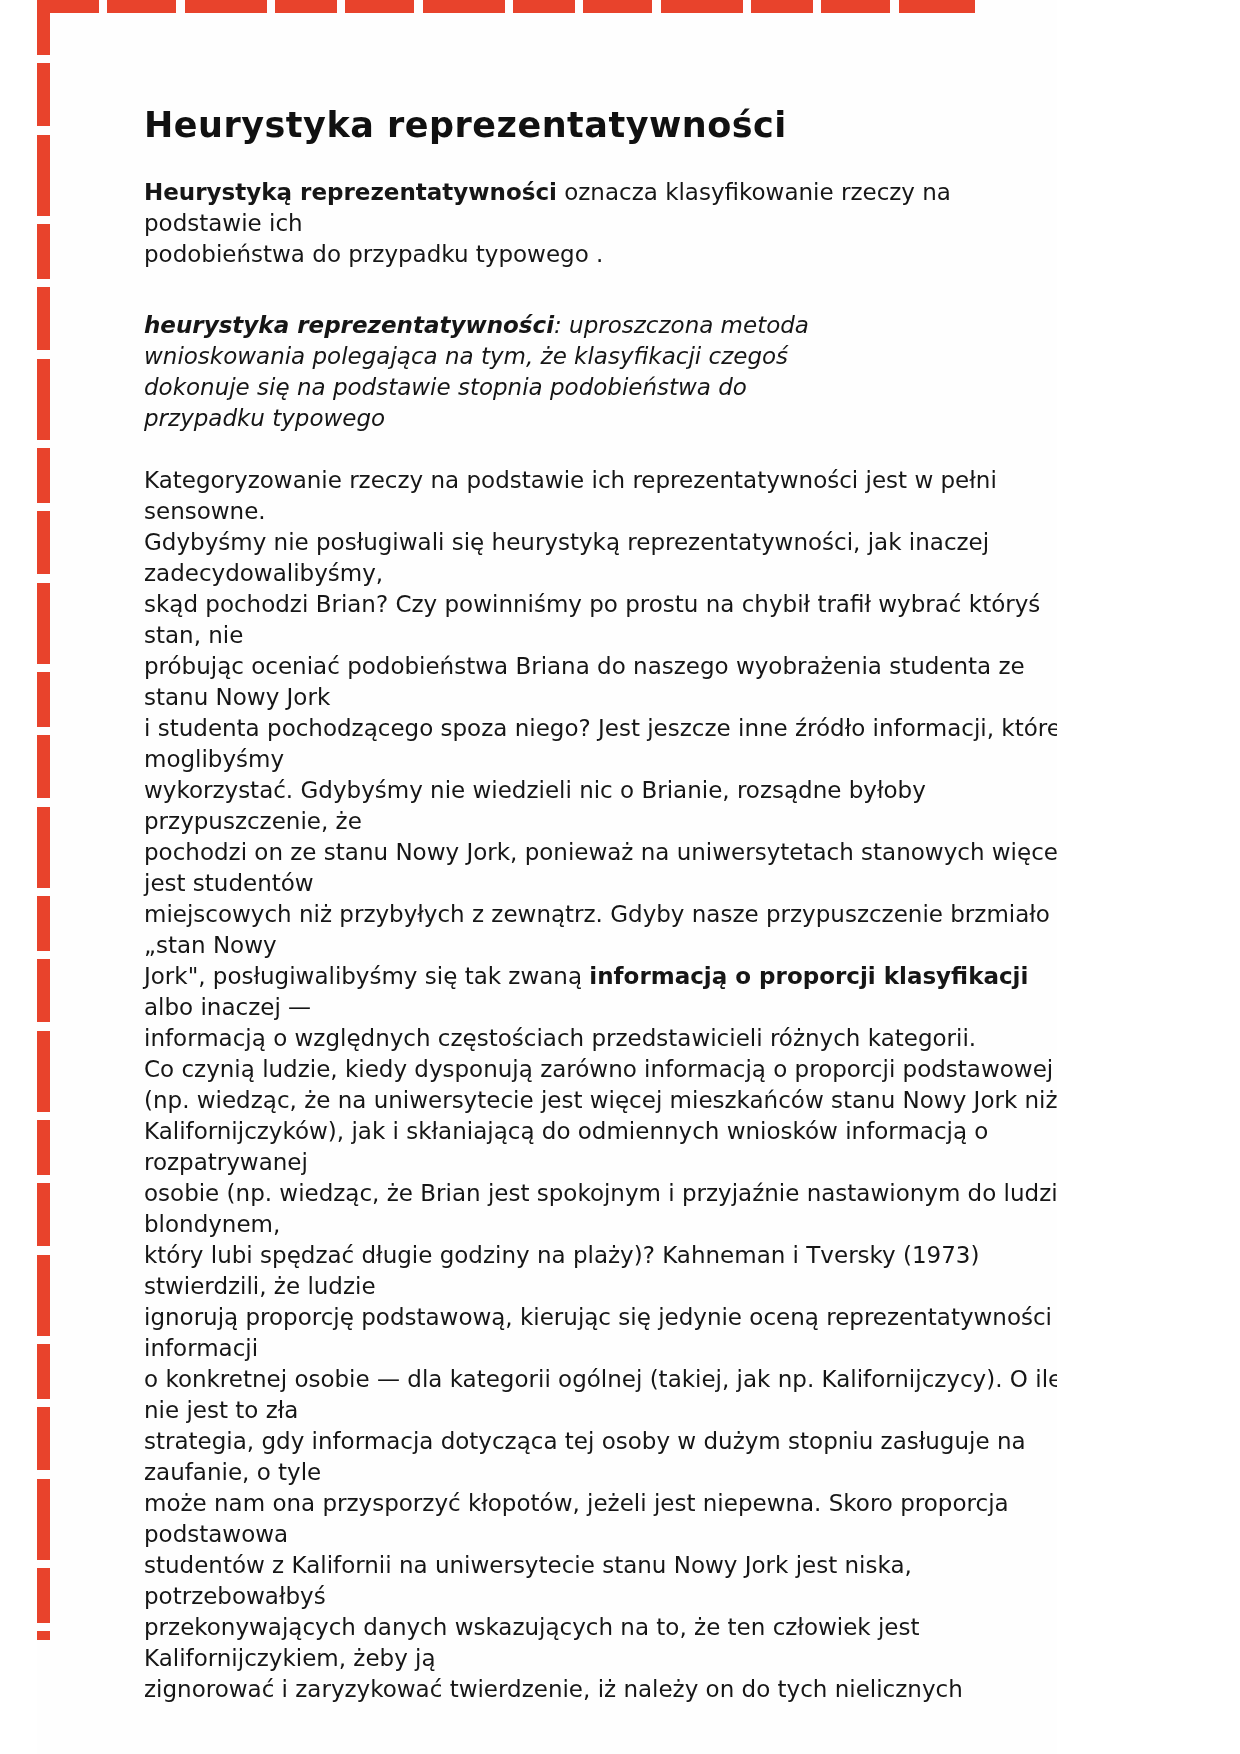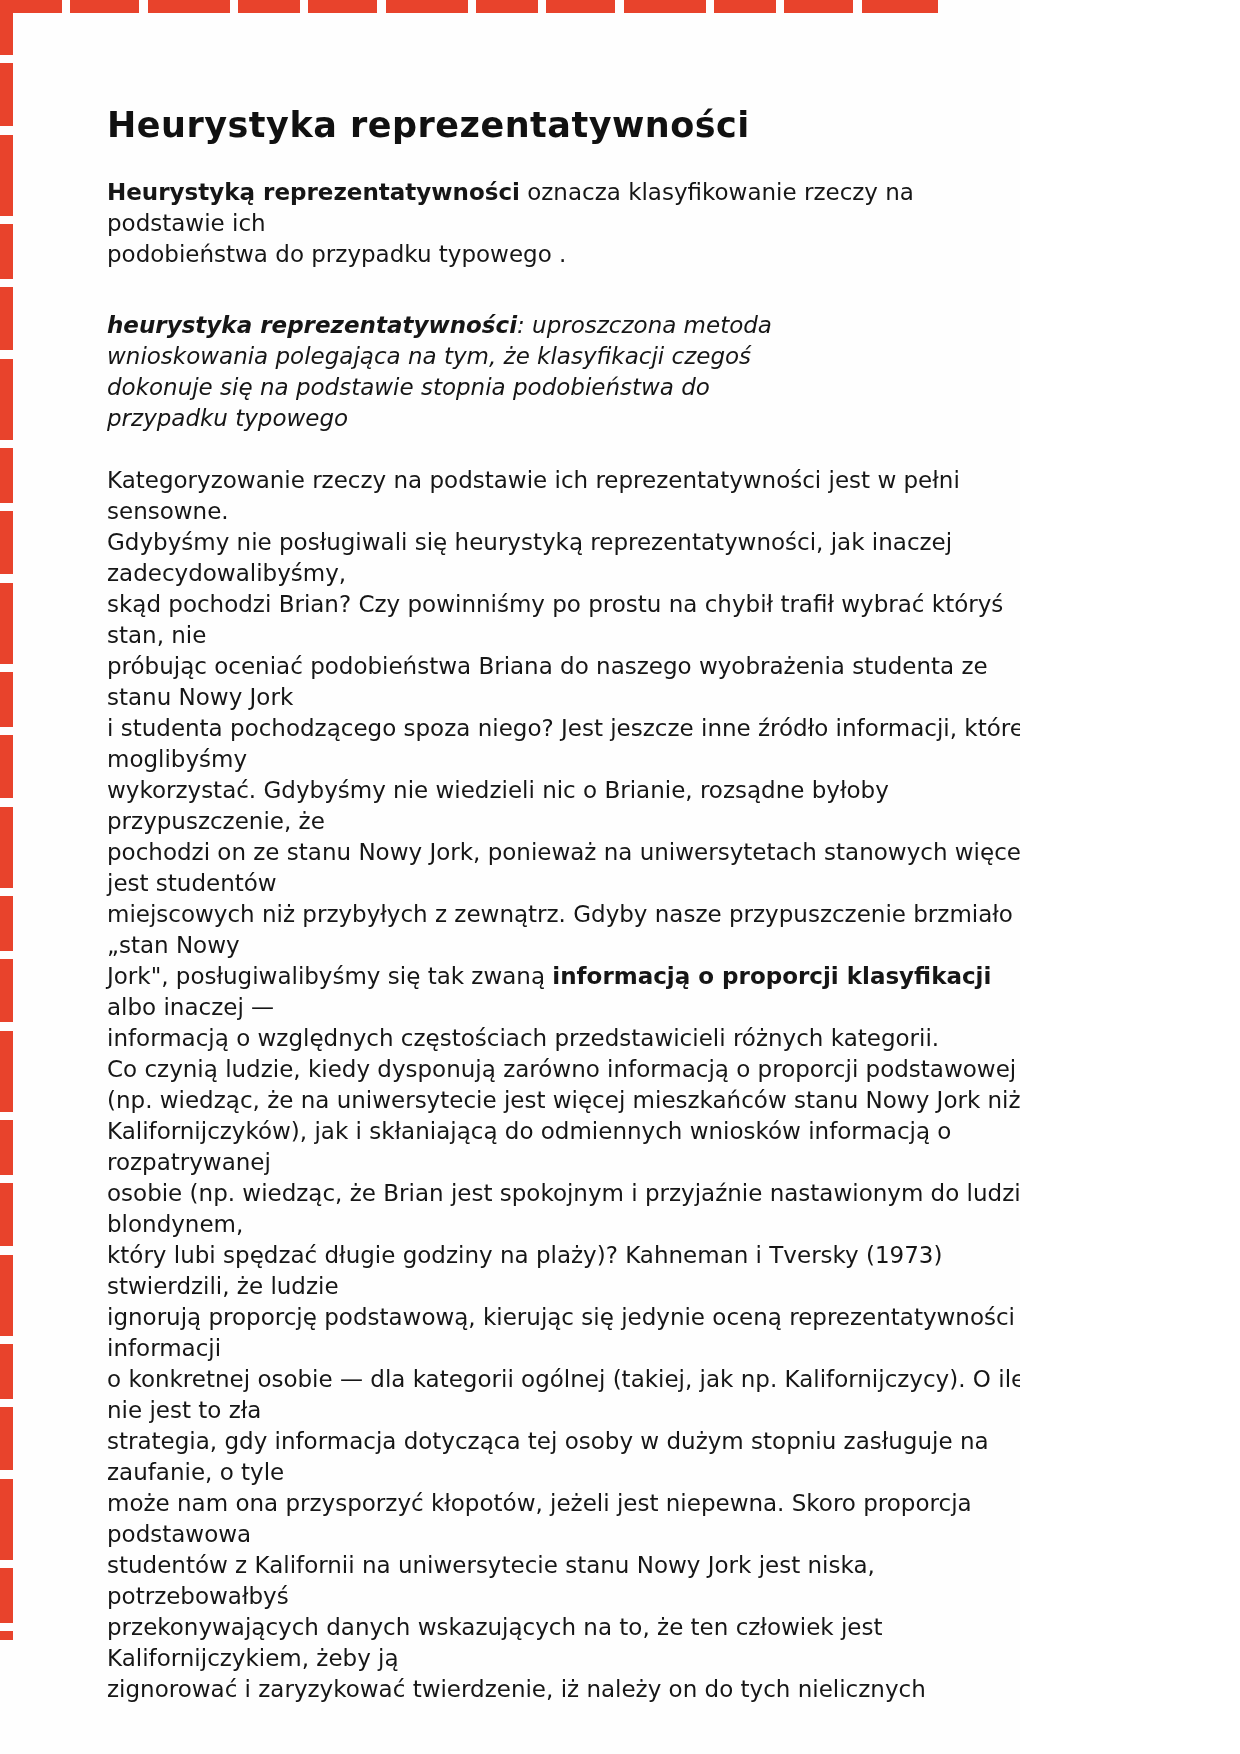--- a/index.html
+++ b/index.html
@@ -6,20 +6,21 @@
   html, body { background: #ffffff; }
   body { font-family: "DejaVu Sans", "Liberation Sans", sans-serif; }
 
   .page {
     position: relative;
     width: 1020px;
     height: 1754px;
     background: #fefefe;
     color: #161616;
     overflow: hidden;
+    margin-left: 37px;
   }
 
   
   .torn-edge-top {
     position: absolute;
     top: 0; left: 0;
     width: 938px; height: 13px;
     background: repeating-linear-gradient(90deg,
       var(--accent) 0 62px, transparent 62px 70px,
       var(--accent) 70px 139px, transparent 139px 148px,

